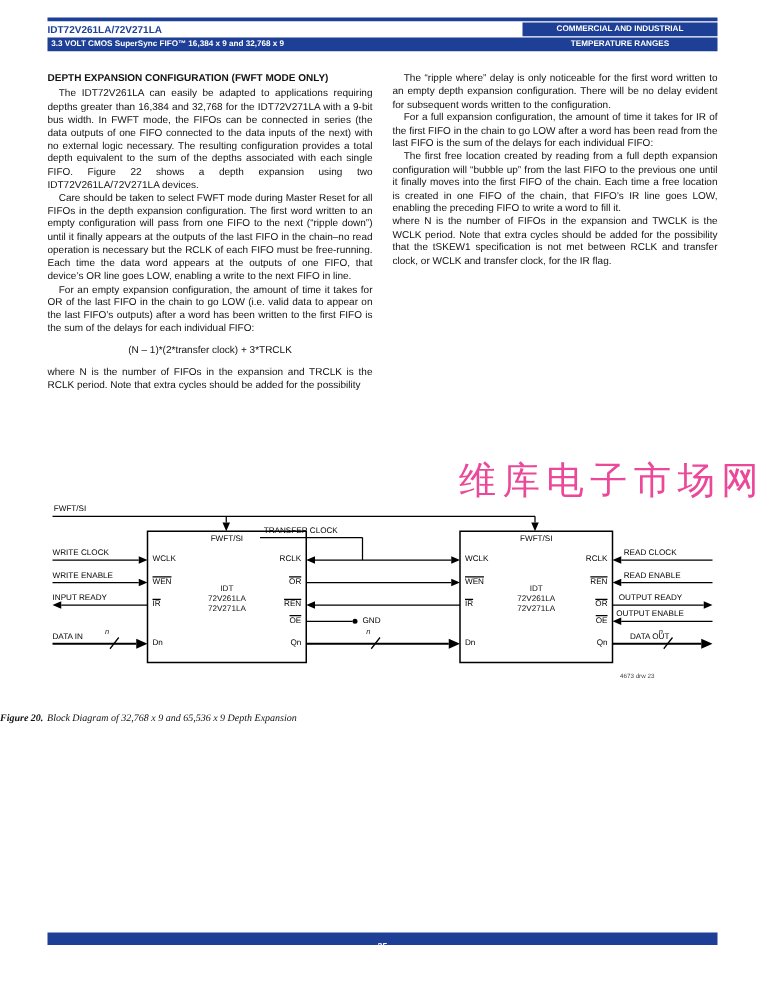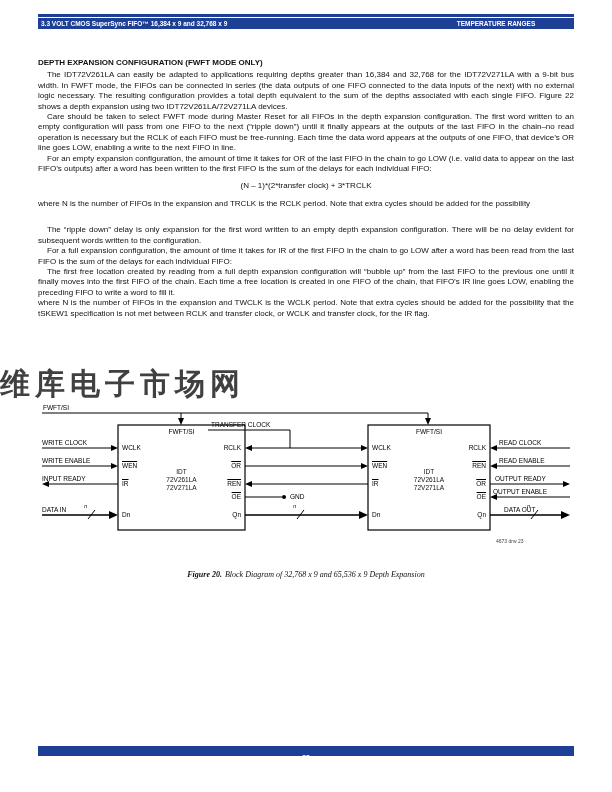--- a/index.html
+++ b/index.html
@@ -11,75 +11,79 @@
   .hdr-rule{height:2.5px;background:#1e3f96;margin-bottom:1px;}
   .hdr-r1{display:flex;height:11px;}
   .hdr-part{flex:1;color:#1e3f96;font-weight:700;font-size:8px;line-height:11px;}
   .hdr-box{width:156px;background:#1e3f96;color:#fff;font-weight:700;font-size:6.5px;
            text-align:center;line-height:11px;}
   .hdr-r2{display:flex;background:#1e3f96;color:#fff;height:11px;margin-top:1px;}
   .hdr-sub{flex:1;font-weight:700;font-size:6.5px;line-height:11px;padding-left:3px;}
   .hdr-box2{width:156px;font-weight:700;font-size:6.5px;text-align:center;line-height:11px;}
 
   
-  .cols{position:absolute;left:38px;top:58px;width:536px;display:flex;gap:16px;flex-direction:column;}
+  .cols{position:absolute;left:38px;top:58px;width:536px;display:flex;gap:16px;}
   .col{flex:1;font-size:8px;line-height:10.4px;text-align:justify;}
   .heading{font-size:8px;font-weight:700;margin:0 0 2px 0;}
   .col p{margin:0;}
   .col p.ind{text-indent:9px;}
   .col p.formula{text-align:center;text-indent:0;margin:7px 0;}
 
   
-  .watermark{position:absolute;top:364px;left:0;width:100%;text-align:left;
-             font-size:30px;font-weight:700;color:#404040;letter-spacing:5px;}
+  .watermark{position:absolute;top:364px;left:0;width:100%;text-align:right;
+             font-size:30px;font-weight:400;color:#ec4899;letter-spacing:5px;}
 
   
   .diagram{position:absolute;left:36px;top:398px;width:540px;height:170px;}
   .diagram svg{position:absolute;left:0;top:0;}
   .dlabel{position:absolute;font-size:6.5px;white-space:nowrap;color:#000;}
   .pin{position:absolute;font-size:6.5px;white-space:nowrap;color:#000;}
   .pinr{text-align:right;}
   .ov{text-decoration:overline;}
   .chip{position:absolute;text-align:center;font-size:6.5px;line-height:8px;font-weight:400;}
   .chip span{display:block;}
   .busn{position:absolute;font-size:6px;font-style:italic;}
   .drw{position:absolute;font-size:5px;color:#444;}
 
   
-  .caption{position:absolute;top:570px;left:0;width:100%;text-align:center;
+  .caption{position:absolute;top:570px;left:0;width:100%;
            font-family:"Liberation Serif",serif;font-style:italic;font-size:8px;}
   .caption .flabel{font-weight:700;margin-right:3px;}
   .footer{position:absolute;left:38px;top:746px;width:536px;height:10px;background:#1e3f96;
           color:#fff;text-align:center;}
   .footer span{font-size:7px;line-height:10px;font-weight:700;}
 </style>
 </head>
 <body>
 
 <div class="page">
 
   <div class="hdr">
     <div class="hdr-rule"></div>
+    <div class="hdr-r1">
+      <span class="hdr-part">IDT72V261LA/72V271LA</span>
+      <span class="hdr-box">COMMERCIAL AND INDUSTRIAL</span>
+    </div>
     <div class="hdr-r2">
       <span class="hdr-sub">3.3 VOLT CMOS SuperSync FIFO™ 16,384 x 9 and 32,768 x 9</span>
       <span class="hdr-box2">TEMPERATURE RANGES</span>
     </div>
   </div>
 
   <div class="cols">
     <section class="col">
       <h3 class="heading">DEPTH EXPANSION CONFIGURATION (FWFT MODE ONLY)</h3>
       <p class="ind">The IDT72V261LA can easily be adapted to applications requiring depths greater than 16,384 and 32,768 for the IDT72V271LA with a 9-bit bus width. In FWFT mode, the FIFOs can be connected in series (the data outputs of one FIFO connected to the data inputs of the next) with no external logic necessary. The resulting configuration provides a total depth equivalent to the sum of the depths associated with each single FIFO. Figure 22 shows a depth expansion using two IDT72V261LA/72V271LA devices.</p>
       <p class="ind">Care should be taken to select FWFT mode during Master Reset for all FIFOs in the depth expansion configuration. The first word written to an empty configuration will pass from one FIFO to the next (“ripple down”) until it finally appears at the outputs of the last FIFO in the chain–no read operation is necessary but the RCLK of each FIFO must be free-running. Each time the data word appears at the outputs of one FIFO, that device’s OR line goes LOW, enabling a write to the next FIFO in line.</p>
       <p class="ind">For an empty expansion configuration, the amount of time it takes for OR of the last FIFO in the chain to go LOW (i.e. valid data to appear on the last FIFO’s outputs) after a word has been written to the first FIFO is the sum of the delays for each individual FIFO:</p>
       <p class="formula">(N – 1)*(2*transfer clock) + 3*TRCLK</p>
       <p>where N is the number of FIFOs in the expansion and TRCLK is the RCLK period. Note that extra cycles should be added for the possibility</p>
     </section>
     <section class="col">
-      <p class="ind">The “ripple down” delay is only expansion for the first word written to an empty depth expansion configuration. There will be no delay evident for subsequent words written to the configuration.</p>
+      <p class="ind">The “ripple where” delay is only noticeable for the first word written to an empty depth expansion configuration. There will be no delay evident for subsequent words written to the configuration.</p>
       <p class="ind">For a full expansion configuration, the amount of time it takes for IR of the first FIFO in the chain to go LOW after a word has been read from the last FIFO is the sum of the delays for each individual FIFO:</p>
       <p class="ind">The first free location created by reading from a full depth expansion configuration will “bubble up” from the last FIFO to the previous one until it finally moves into the first FIFO of the chain. Each time a free location is created in one FIFO of the chain, that FIFO’s IR line goes LOW, enabling the preceding FIFO to write a word to fill it.</p>
       <p>where N is the number of FIFOs in the expansion and TWCLK is the WCLK period. Note that extra cycles should be added for the possibility that the tSKEW1 specification is not met between RCLK and transfer clock, or WCLK and transfer clock, for the IR flag.</p>
     </section>
   </div>
 
   <div class="watermark">维库电子市场网</div>
 
   <div class="diagram">
     <svg width="540" height="170" viewBox="0 0 540 170">

